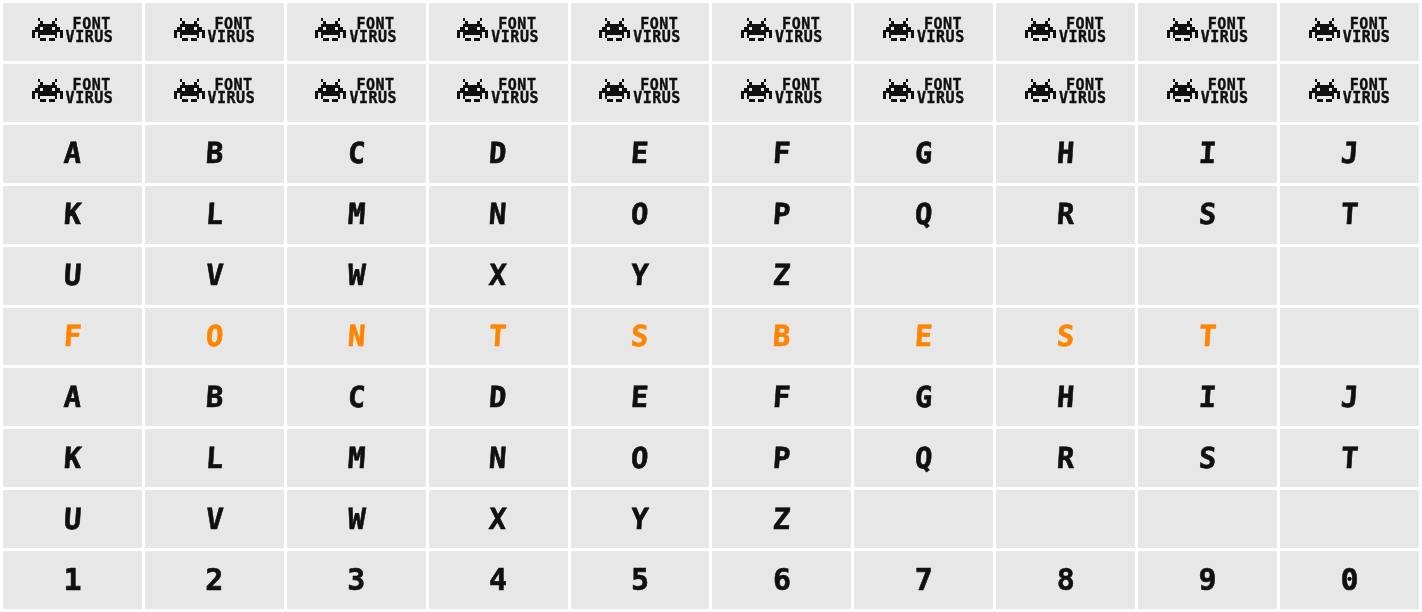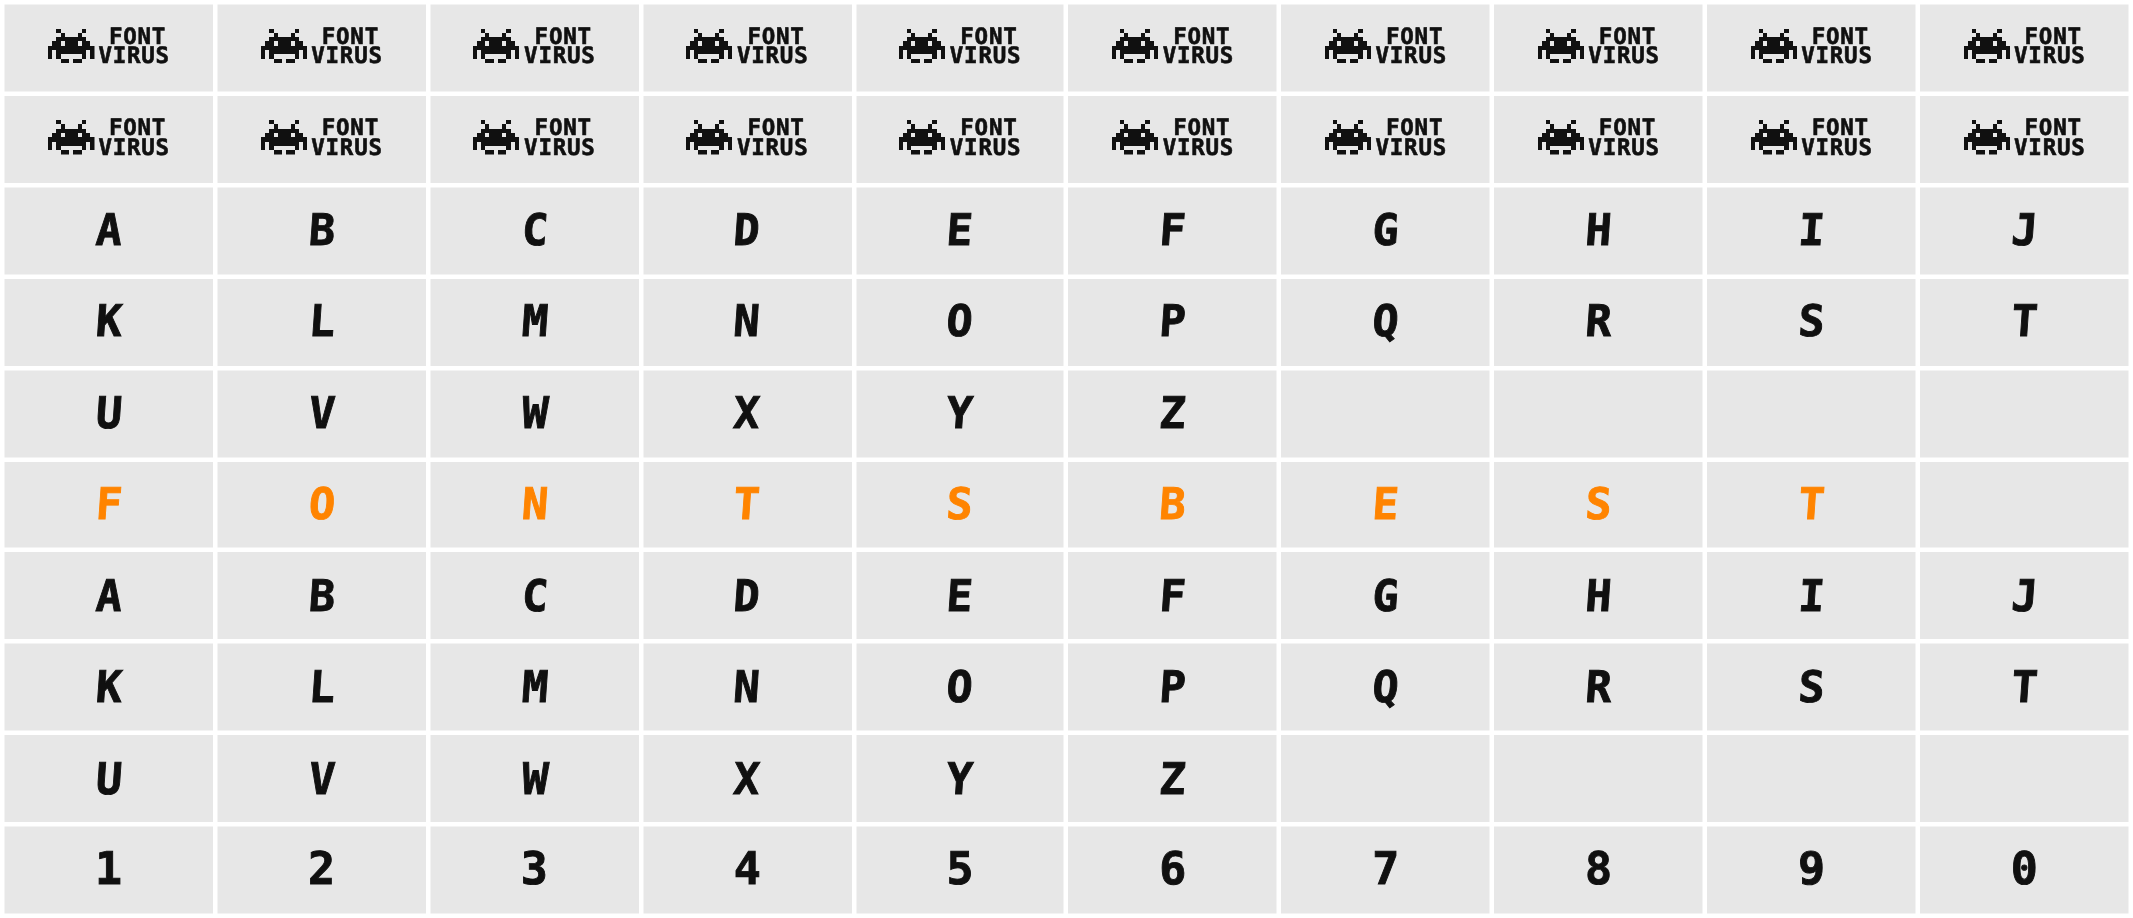--- a/index.html
+++ b/index.html
@@ -20,21 +20,21 @@
   .glyph{
     font-family:"DejaVu Sans Mono",monospace;
     font-weight:bold;
     font-size:29px;
     line-height:1;
     transform:skewX(-4deg);
     -webkit-text-stroke:0.6px currentColor;
   }
   .glyph.digit{font-size:30px;transform:none;}
   .logo{
-    display:flex;align-items:center;gap:3px;
+    display:flex;gap:3px;
     transform:translateY(-1px);
   }
   .logo svg{width:31px;height:23px;flex:0 0 auto;}
   .logo-text{
     display:flex;flex-direction:column;
     font-weight:bold;
     font-size:15px;line-height:13px;
     letter-spacing:0.5px;
     color:#101010;
     -webkit-text-stroke:0.4px currentColor;

